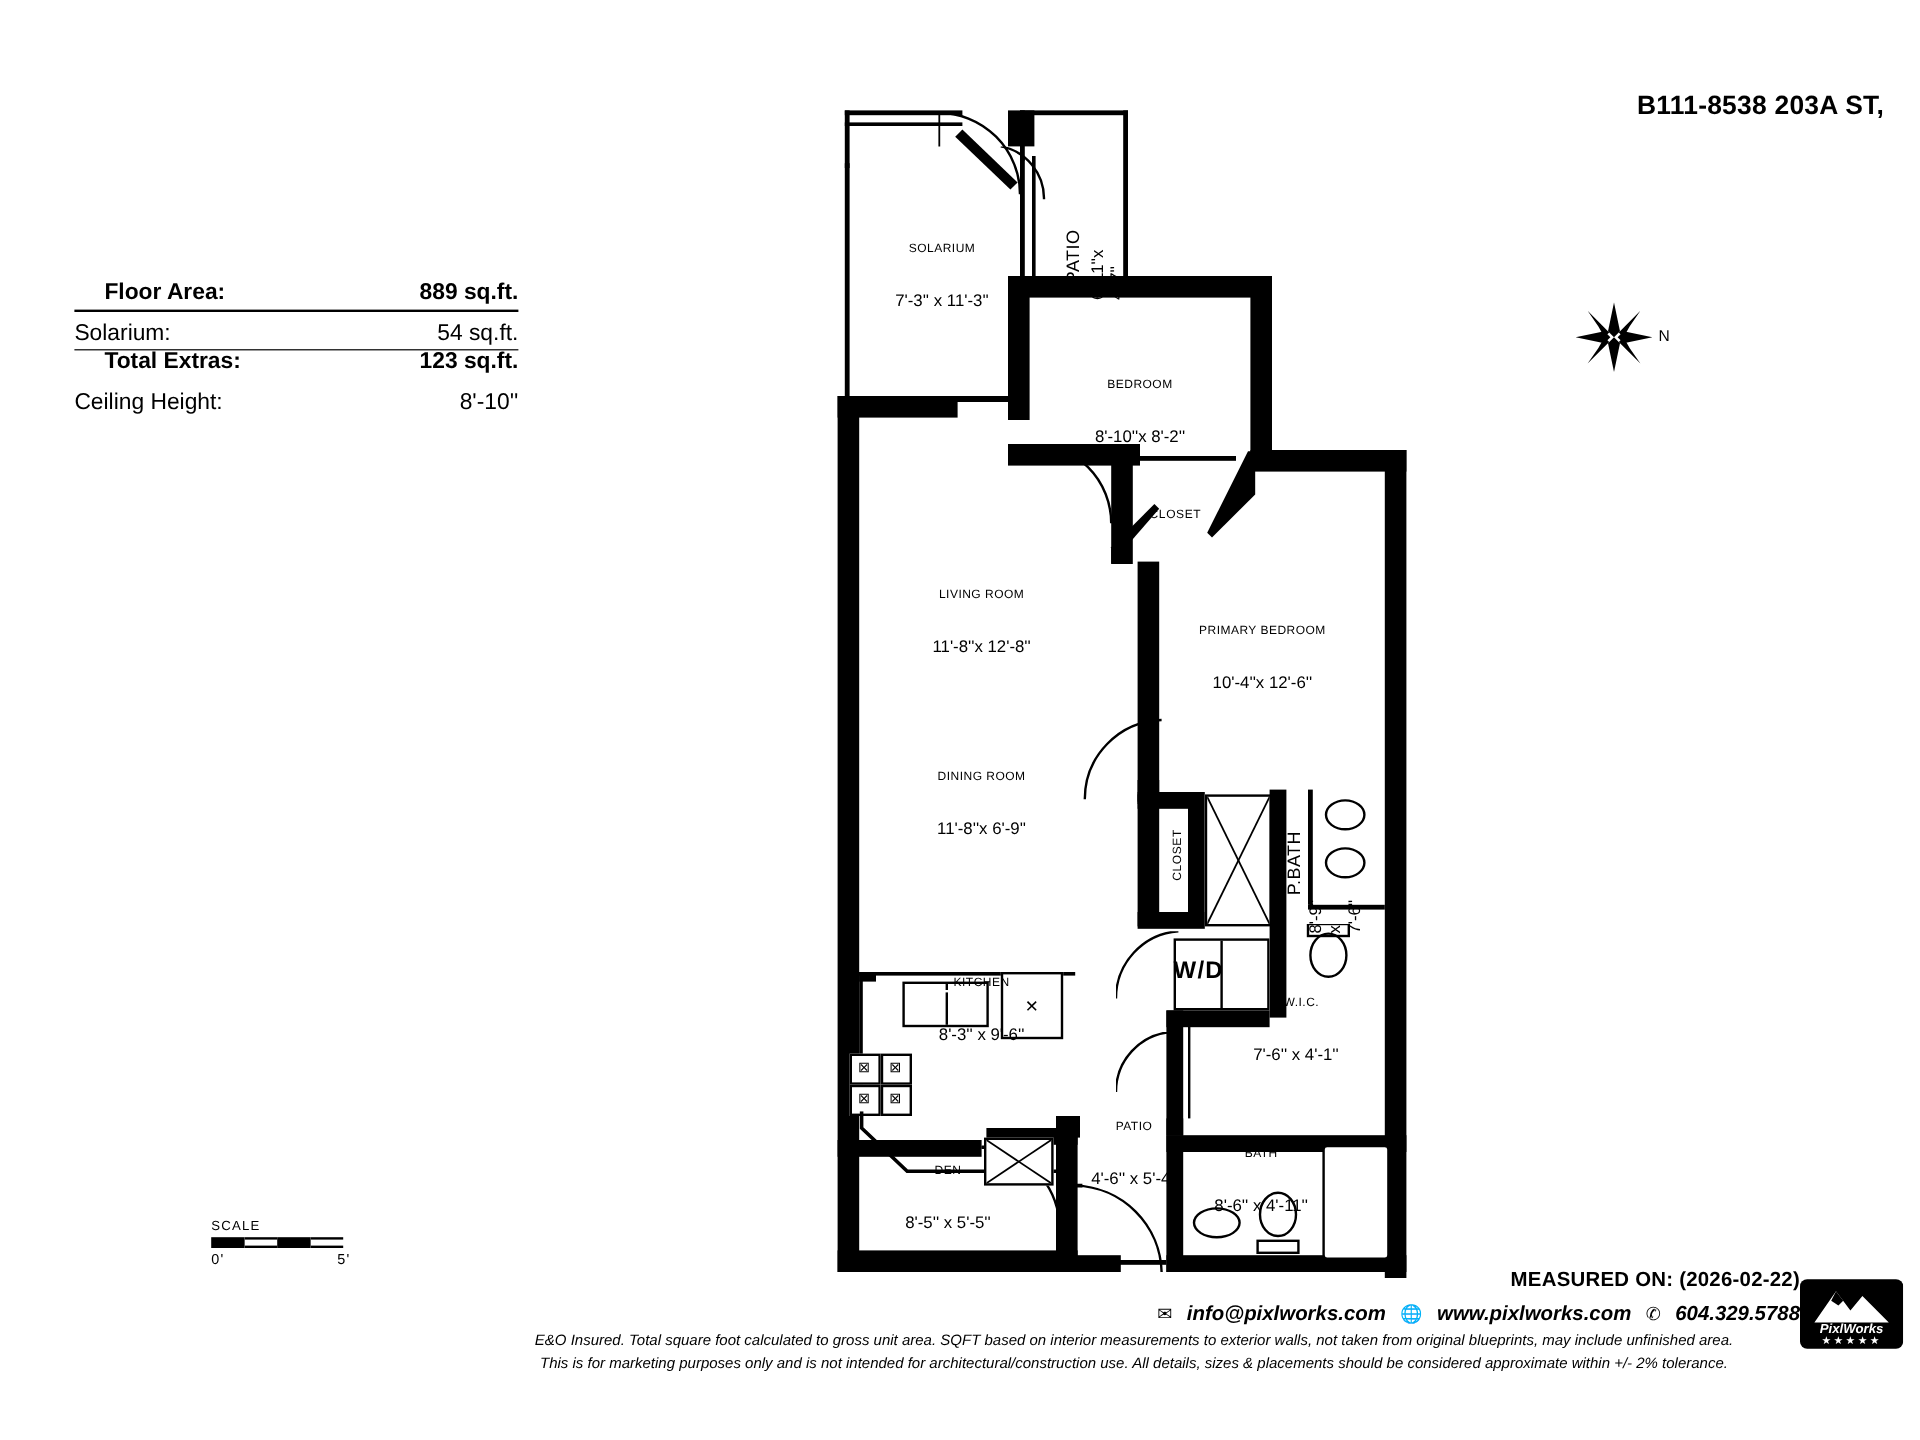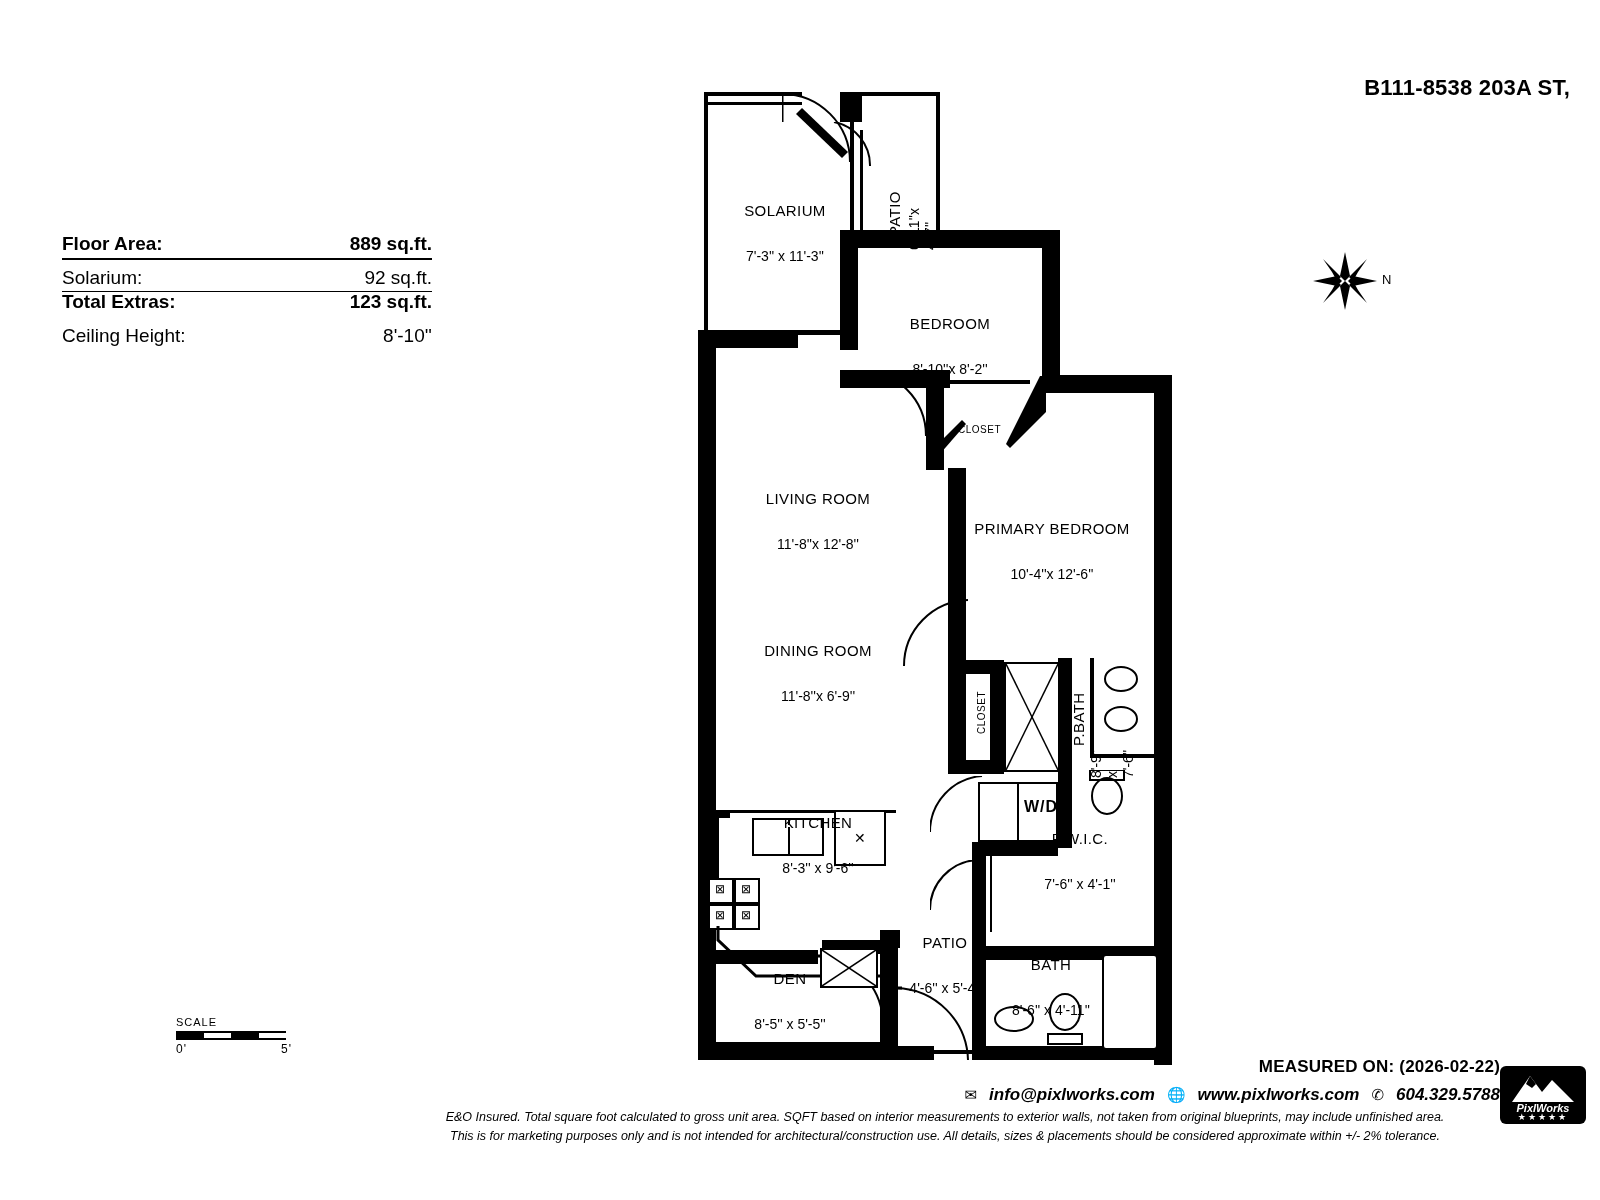--- a/index.html
+++ b/index.html
@@ -9,21 +9,21 @@
     overflow:hidden;
   }
   .abs{position:absolute;}
 
   
   #title-block{right:30px;top:74px;text-align:right;font-weight:bold;font-size:22px;line-height:1.25;letter-spacing:0.2px;}
 
   
   #area-table{left:62px;top:232px;width:370px;font-size:19px;}
   #area-table .row{display:flex;justify-content:space-between;align-items:baseline;padding:1px 0;}
-  #area-table .bold{font-weight:bold;}
+  #area-table .bold{font-weight:bold;margin-left:25px;}
   #area-table .rule{border-bottom:2px solid #000;margin:2px 0 6px 0;}
   #area-table .rule-thin{border-bottom:1.5px solid #000;margin:1px 0 6px 0;}
   #area-table .lbl{font-size:19px;}
   #area-table .val{font-size:19px;}
   .gap{height:10px;}
 
   
   #compass{left:1310px;top:250px;width:90px;height:62px;}
   #compass .n{position:absolute;left:72px;top:22px;font-size:13px;}
 
@@ -44,21 +44,21 @@
   
   #logo{right:14px;top:1062px;width:86px;height:66px;}
   #logo .stars{position:absolute;bottom:6px;left:0;width:86px;text-align:center;font-size:9px;color:#fff;letter-spacing:2px;}
   #logo .lname{position:absolute;bottom:14px;left:0;width:86px;text-align:center;font-size:11px;color:#fff;font-weight:bold;font-style:italic;}
 
   
   #plan{left:690px;top:70px;width:500px;height:980px;}
   .wall{position:absolute;background:#000;}
   .thin{position:absolute;background:#000;}
   .room-label{position:absolute;text-align:center;line-height:1.25;white-space:nowrap;}
-  .room-label .nm{font-size:15px;letter-spacing:.4px;}
+  .room-label .nm{font-size:10px;letter-spacing:.4px;}
   .room-label .dim{font-size:14px;margin-top:27px;}
   .small-label{position:absolute;font-size:10px;letter-spacing:.5px;}
   .vert{transform:rotate(-90deg);transform-origin:left top;}
   .fix{position:absolute;border:2px solid #000;box-sizing:border-box;background:#fff;}
   .fix-r{border-radius:50%;}
   svg{display:block;}
 </style>
 </head>
 <body>
 
@@ -67,21 +67,21 @@
 </div>
 
 <div class="abs" id="area-table">
   <div class="row">
     <span class="lbl bold">Floor Area:</span>
     <span class="val bold">889 sq.ft.</span>
   </div>
   <div class="rule"></div>
   <div class="row">
     <span class="lbl">Solarium:</span>
-    <span class="val">92 sq.ft.</span>
+    <span class="val">54 sq.ft.</span>
   </div>
   <div class="rule-thin"></div>
   <div class="row" style="margin-top:-8px;">
     <span class="lbl bold">Total Extras:</span>
     <span class="val bold">123 sq.ft.</span>
   </div>
   <div class="gap"></div>
   <div class="row">
     <span class="lbl">Ceiling Height:</span>
     <span class="val">8'-10''</span>
@@ -192,21 +192,21 @@
   <div class="fix fix-r" style="left:414px;top:636px;width:34px;height:26px;border-radius:50%;"></div>
   <div class="thin" style="left:400px;top:588px;width:4px;height:96px;"></div>
   <div class="thin" style="left:400px;top:684px;width:64px;height:4px;"></div>
   <svg class="abs" style="left:396px;top:700px;" width="52" height="50">
     <rect x="4" y="0" width="34" height="10" fill="none" stroke="#000" stroke-width="2"></rect>
     <ellipse cx="21" cy="26" rx="15" ry="18" fill="none" stroke="#000" stroke-width="2"></ellipse>
   </svg>
 
   <div class="fix" style="left:288px;top:712px;width:80px;height:60px;"></div>
   <div class="thin" style="left:327px;top:714px;width:2px;height:56px;"></div>
-  <div class="abs" style="left:288px;top:728px;width:80px;text-align:right;font-size:16px;font-weight:bold;letter-spacing:1px;">W/D</div>
+  <div class="abs" style="left:288px;top:728px;width:80px;text-align:left;font-size:20px;font-weight:bold;letter-spacing:1px;">W/D</div>
   <svg class="abs" style="left:240px;top:706px;" width="56" height="62">
     <path d="M52 0 A56 56 0 0 0 0 56" fill="none" stroke="#000" stroke-width="2"></path>
   </svg>
 
   <div class="wall" style="left:282px;top:772px;width:86px;height:14px;"></div>
   <div class="wall" style="left:282px;top:772px;width:14px;height:104px;"></div>
   <div class="small-label vert" style="left:282px;top:860px;">CLOSET</div>
   <div class="wall" style="left:282px;top:862px;width:14px;height:14px;"></div>
   <div class="thin" style="left:300px;top:782px;width:2px;height:80px;"></div>
   <svg class="abs" style="left:240px;top:790px;" width="50" height="56">

